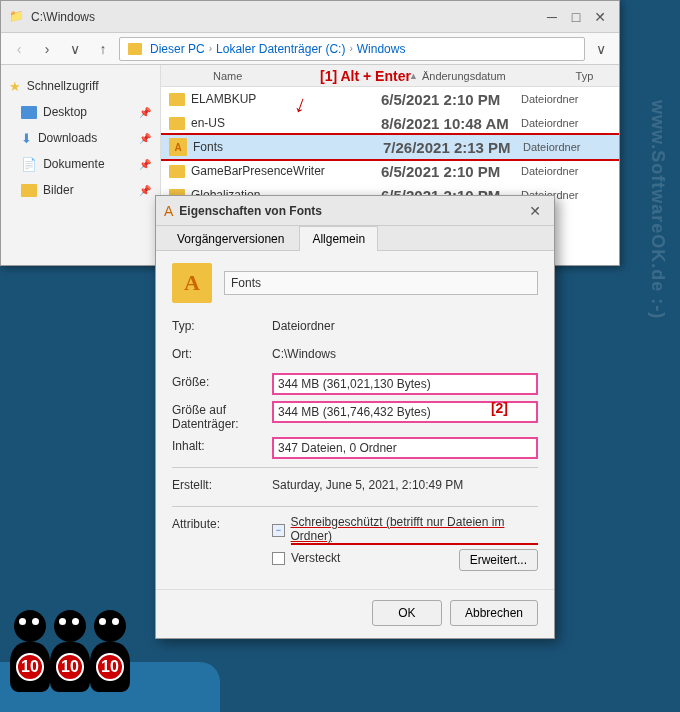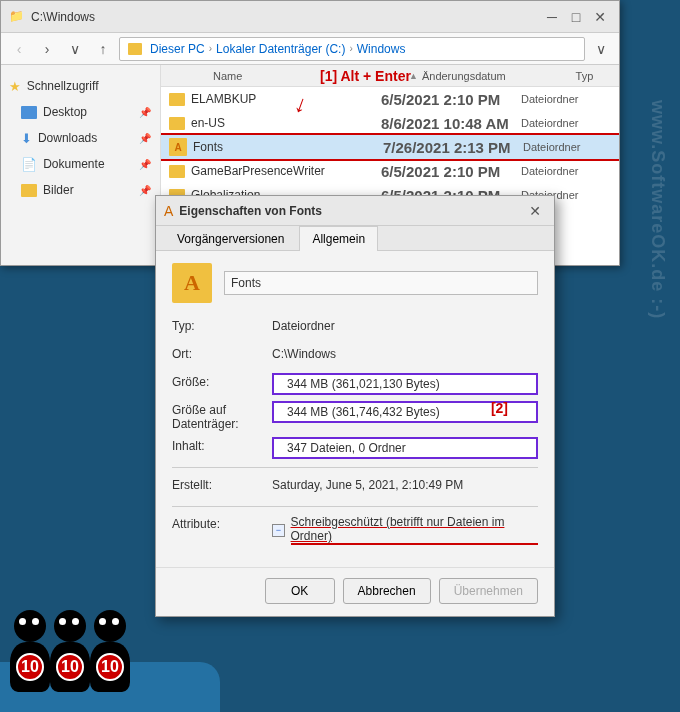--- a/index.html
+++ b/index.html
@@ -388,22 +388,22 @@
 
     .prop-value {
       flex: 1;
       font-size: 12px;
       color: #333;
       padding-top: 2px;
     }
 
     .prop-value.highlighted-red {
       background: white;
-      border: 2px solid #6d28d9;
-      padding: 2px 13px;
+      border: 2px solid #ec4899;
+      padding: 2px 4px;
     }
 
     .divider {
       height: 1px;
       background: #ccc;
       margin: 8px 0;
     }
 
     
     .checkbox-row {
@@ -669,28 +669,34 @@
 
     <div class="divider"></div>
 
     <div class="prop-row">
       <span class="prop-label">Attribute:</span>
       <div style="flex:1;">
         <div class="checkbox-row">
           <div class="checkbox-checked">−</div>
           <span class="schreibgeschuetzt-label">Schreibgeschützt (betrifft nur Dateien im Ordner)</span>
         </div>
+        <div style="display:flex;align-items:center;justify-content:space-between;margin-top:4px;">
+          <div class="checkbox-row">
+            <div class="checkbox-unchecked"></div>
+            <span class="checkbox-label">Versteckt</span>
+          </div>
+          <button class="erweitert-btn">Erweitert...</button>
+        </div>
       </div>
     </div>
   </div>
 
   <div class="dialog-buttons">
     <button class="dialog-btn">OK</button>
     <button class="dialog-btn">Abbrechen</button>
-    <button class="dialog-btn disabled" style="color:#aaa;">Übernehmen</button>
   </div>
 </div>
 
 <div style="position:absolute; top:400px; right:172px; color:#cc0000; font-weight:bold; font-size:14px; z-index:30; font-family:Arial,sans-serif;">
   <span>[2]</span>
 </div>
 
 <div class="stage-blue"></div>
 
 <div style="position:absolute;bottom:20px;left:10px;display:flex;z-index:10;">

